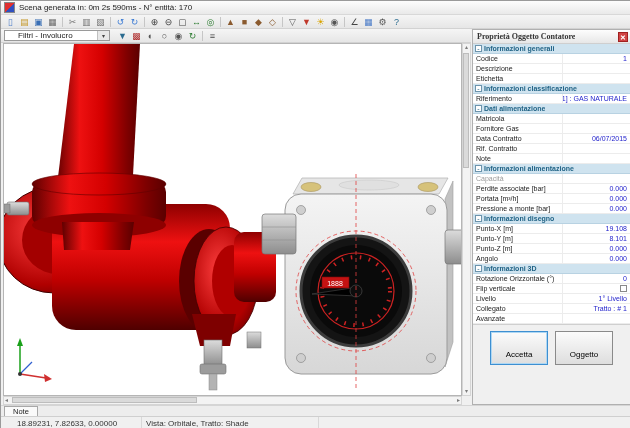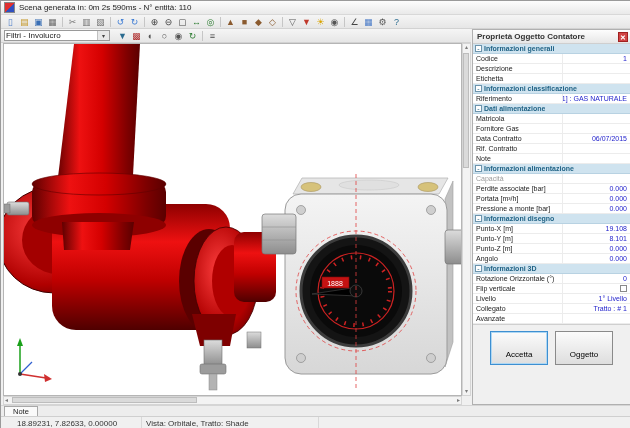--- a/index.html
+++ b/index.html
@@ -14,21 +14,21 @@
   .titletext{font-size:8px;color:#222;white-space:nowrap;}
 
   
   .toolbar{position:absolute;display:flex;align-items:center;gap:1px;padding:0 3px;box-sizing:border-box;
            background:linear-gradient(#f5f5f5,#e6e6e6);border-bottom:1px solid #d2d2d2;}
   .tb-main{left:0;top:14px;width:630px;height:14px;}
   .tb-view{left:0;top:28px;width:470px;height:14px;}
   .tbicon{width:13px;height:12px;line-height:12px;text-align:center;font-size:9px;cursor:default;}
   .tbsep{width:1px;height:10px;background:#c6c6c6;margin:0 2px;}
   .combo{display:flex;align-items:center;height:11px;background:#fff;border:1px solid #9a9a9a;width:106px;margin-right:5px;box-sizing:border-box;}
-  .combo-label{flex:1;padding-left:1px;font-size:8px;white-space:nowrap;overflow:hidden;}
+  .combo-label{flex:1;padding-left:13px;font-size:8px;white-space:nowrap;overflow:hidden;}
   .combo-arrow{width:11px;height:100%;border-left:1px solid #c0c0c0;background:#e8e8e8;text-align:center;font-size:6px;line-height:10px;color:#444;}
 
   
   .viewport{position:absolute;left:2px;top:42px;width:459px;height:353px;background:#fff;border:1px solid #b5b5b5;box-sizing:border-box;overflow:hidden;}
   .viewport svg{display:block;}
 
   
   .vscroll{position:absolute;left:461px;top:42px;width:9px;height:353px;background:#f3f3f3;border:1px solid #d5d5d5;box-sizing:border-box;
            display:flex;flex-direction:column;justify-content:space-between;align-items:center;}
   .hscroll{position:absolute;left:2px;top:395px;width:459px;height:9px;background:#f3f3f3;border:1px solid #d5d5d5;box-sizing:border-box;
@@ -45,21 +45,21 @@
              display:flex;align-items:stretch;font-size:8px;color:#333;box-sizing:border-box;}
   .scell{padding:0 4px;border-right:1px solid #d8d8d8;display:flex;align-items:center;white-space:nowrap;}
   .scell.coords{width:120px;padding-left:16px;}
   .scell.view{width:168px;}
   .scell.rest{flex:1;border-right:none;}
 
   
   .panel{position:absolute;left:471px;top:28px;width:159px;height:376px;background:#f0f0f0;border:1px solid #b0b0b0;box-sizing:border-box;}
   .panel-title{height:13px;display:flex;align-items:center;justify-content:space-between;padding:0 2px 0 4px;
                background:linear-gradient(#fdfdfd,#e7e7e7);border-bottom:1px solid #cfcfcf;font-size:8px;font-weight:bold;color:#333;}
-  .panel-title span.t{white-space:nowrap;overflow:hidden;}
+  .panel-title span.t{white-space:nowrap;overflow:hidden;font-family:Liberation Serif, serif;}
   .panel-close{width:10px;height:10px;background:#d04343;color:#fff;font-size:7px;line-height:10px;text-align:center;
                border:1px solid #a02020;box-sizing:border-box;font-weight:bold;}
   .pgrid{background:#fff;border-bottom:1px solid #cfcfcf;}
   .prow{display:flex;align-items:center;height:10px;line-height:10px;border-bottom:1px solid #ececec;font-size:7px;background:#fff;box-sizing:border-box;}
   .prow.section{background:#cfe3ef;color:#1f6285;border-bottom:1px solid #b8d2e2;font-weight:bold;}
   .collapse{width:7px;height:7px;border:1px solid #6d94ac;background:#fff;color:#1f6285;font-size:7px;line-height:5px;text-align:center;
             margin:0 2px 0 2px;box-sizing:border-box;font-weight:normal;}
   .slabel{white-space:nowrap;overflow:hidden;}
   .plabel{flex:1;padding-left:3px;border-right:1px solid #ececec;white-space:nowrap;overflow:hidden;}
   .pvalue{width:64px;text-align:right;padding-right:3px;color:#2323cc;white-space:nowrap;overflow:hidden;display:flex;justify-content:flex-end;align-items:center;}
@@ -70,21 +70,21 @@
         background:linear-gradient(#fbfbfb,#dedede);border:1px solid #8a8a8a;line-height:13px;padding:16px 6px;}
   .pbtn.primary{border:1px solid #3d8fd1;box-shadow:0 0 0 1px #aed7f3 inset;}
 </style>
 </head>
 <body>
 
 <div class="window">
 
   <div class="titlebar">
     <span class="appicon"></span>
-    <span class="titletext">Scena generata in: 0m 2s 590ms - N° entità: 110</span>
+    <span class="titletext">Scena generata in: 0m 2s 590ms - N° entità: 170</span>
   </div>
 
   <div class="toolbar tb-main">
     <span style="display:flex;align-items:center;gap:1px;">
         <span class="tbicon" style="color: rgb(79, 127, 201);">▯</span>
         <span class="tbicon" style="color: rgb(199, 154, 46);">▤</span>
         <span class="tbicon" style="color: rgb(58, 111, 181);">▣</span>
         <span class="tbicon" style="color: rgb(110, 110, 110);">▦</span>
         <span class="tbsep"></span>
         <span class="tbicon" style="color: rgb(119, 119, 119);">✂</span>

